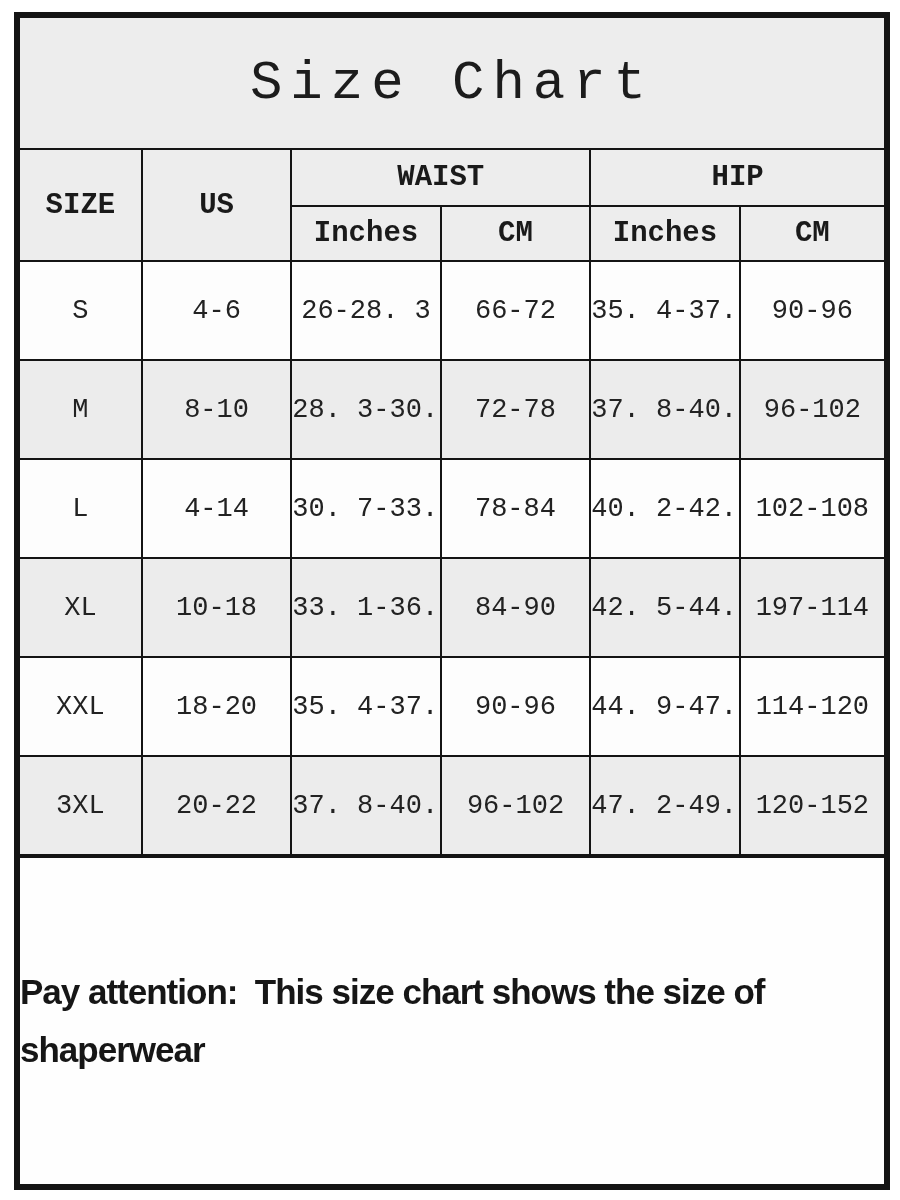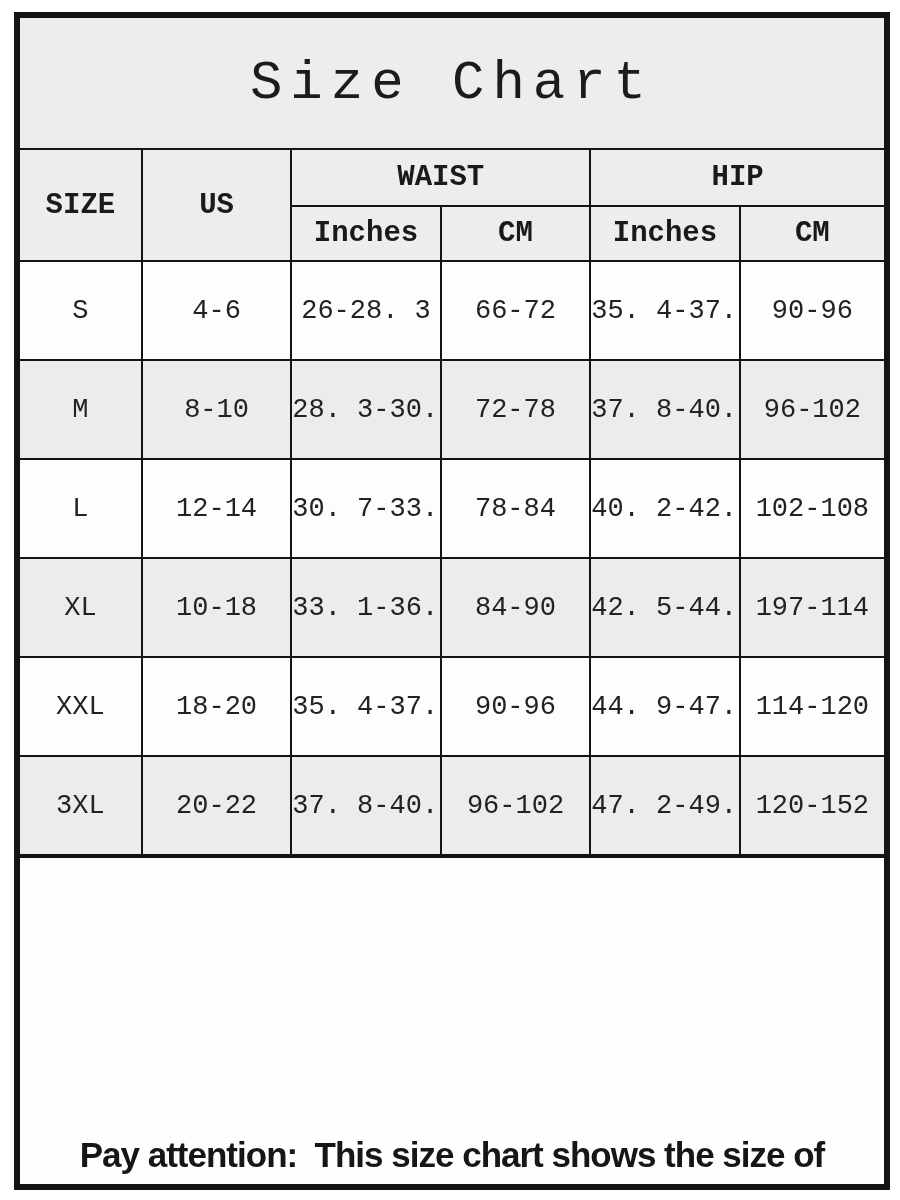--- a/index.html
+++ b/index.html
@@ -65,22 +65,22 @@
     color: #222222;
     background: #fdfdfd;
   }
   tbody tr.alt td { background: #ececec; }
   
   .note-box {
     flex: 1;
     border-top: 2px solid #141414;
     background: #fefefe;
     display: flex;
-    flex-direction: row;
-    align-items: flex-end;
+    flex-direction: column;
+    align-items: flex-start;
     justify-content: center;
     font-family: "Liberation Sans", "DejaVu Sans", sans-serif;
   }
   .note-line {
     font-size: 35px;
     font-weight: bold;
     letter-spacing: -1px;
     line-height: 58px;
     color: #161616;
     white-space: pre;
@@ -130,21 +130,21 @@
       <tr class="alt">
         <td>M</td>
         <td>8-10</td>
         <td>28. 3-30. 7</td>
         <td>72-78</td>
         <td>37. 8-40. 2</td>
         <td>96-102</td>
       </tr>
       <tr>
         <td>L</td>
-        <td>12-14</td>
+        <td>4-14</td>
         <td>30. 7-33. 1</td>
         <td>78-84</td>
         <td>40. 2-42. 5</td>
         <td>102-108</td>
       </tr>
       <tr class="alt">
         <td>XL</td>
         <td>10-18</td>
         <td>33. 1-36. 2</td>
         <td>84-90</td>
@@ -165,15 +165,16 @@
         <td>37. 8-40. 2</td>
         <td>96-102</td>
         <td>47. 2-49. 6</td>
         <td>120-152</td>
       </tr>
     </tbody>
   </table>
 
   <div class="note-box">
     <div class="note-line">Pay attention:  This size chart shows the size of</div>
+    <div class="note-line">shaperwear</div>
   </div>
 
 </div>
 
 </body></html>

